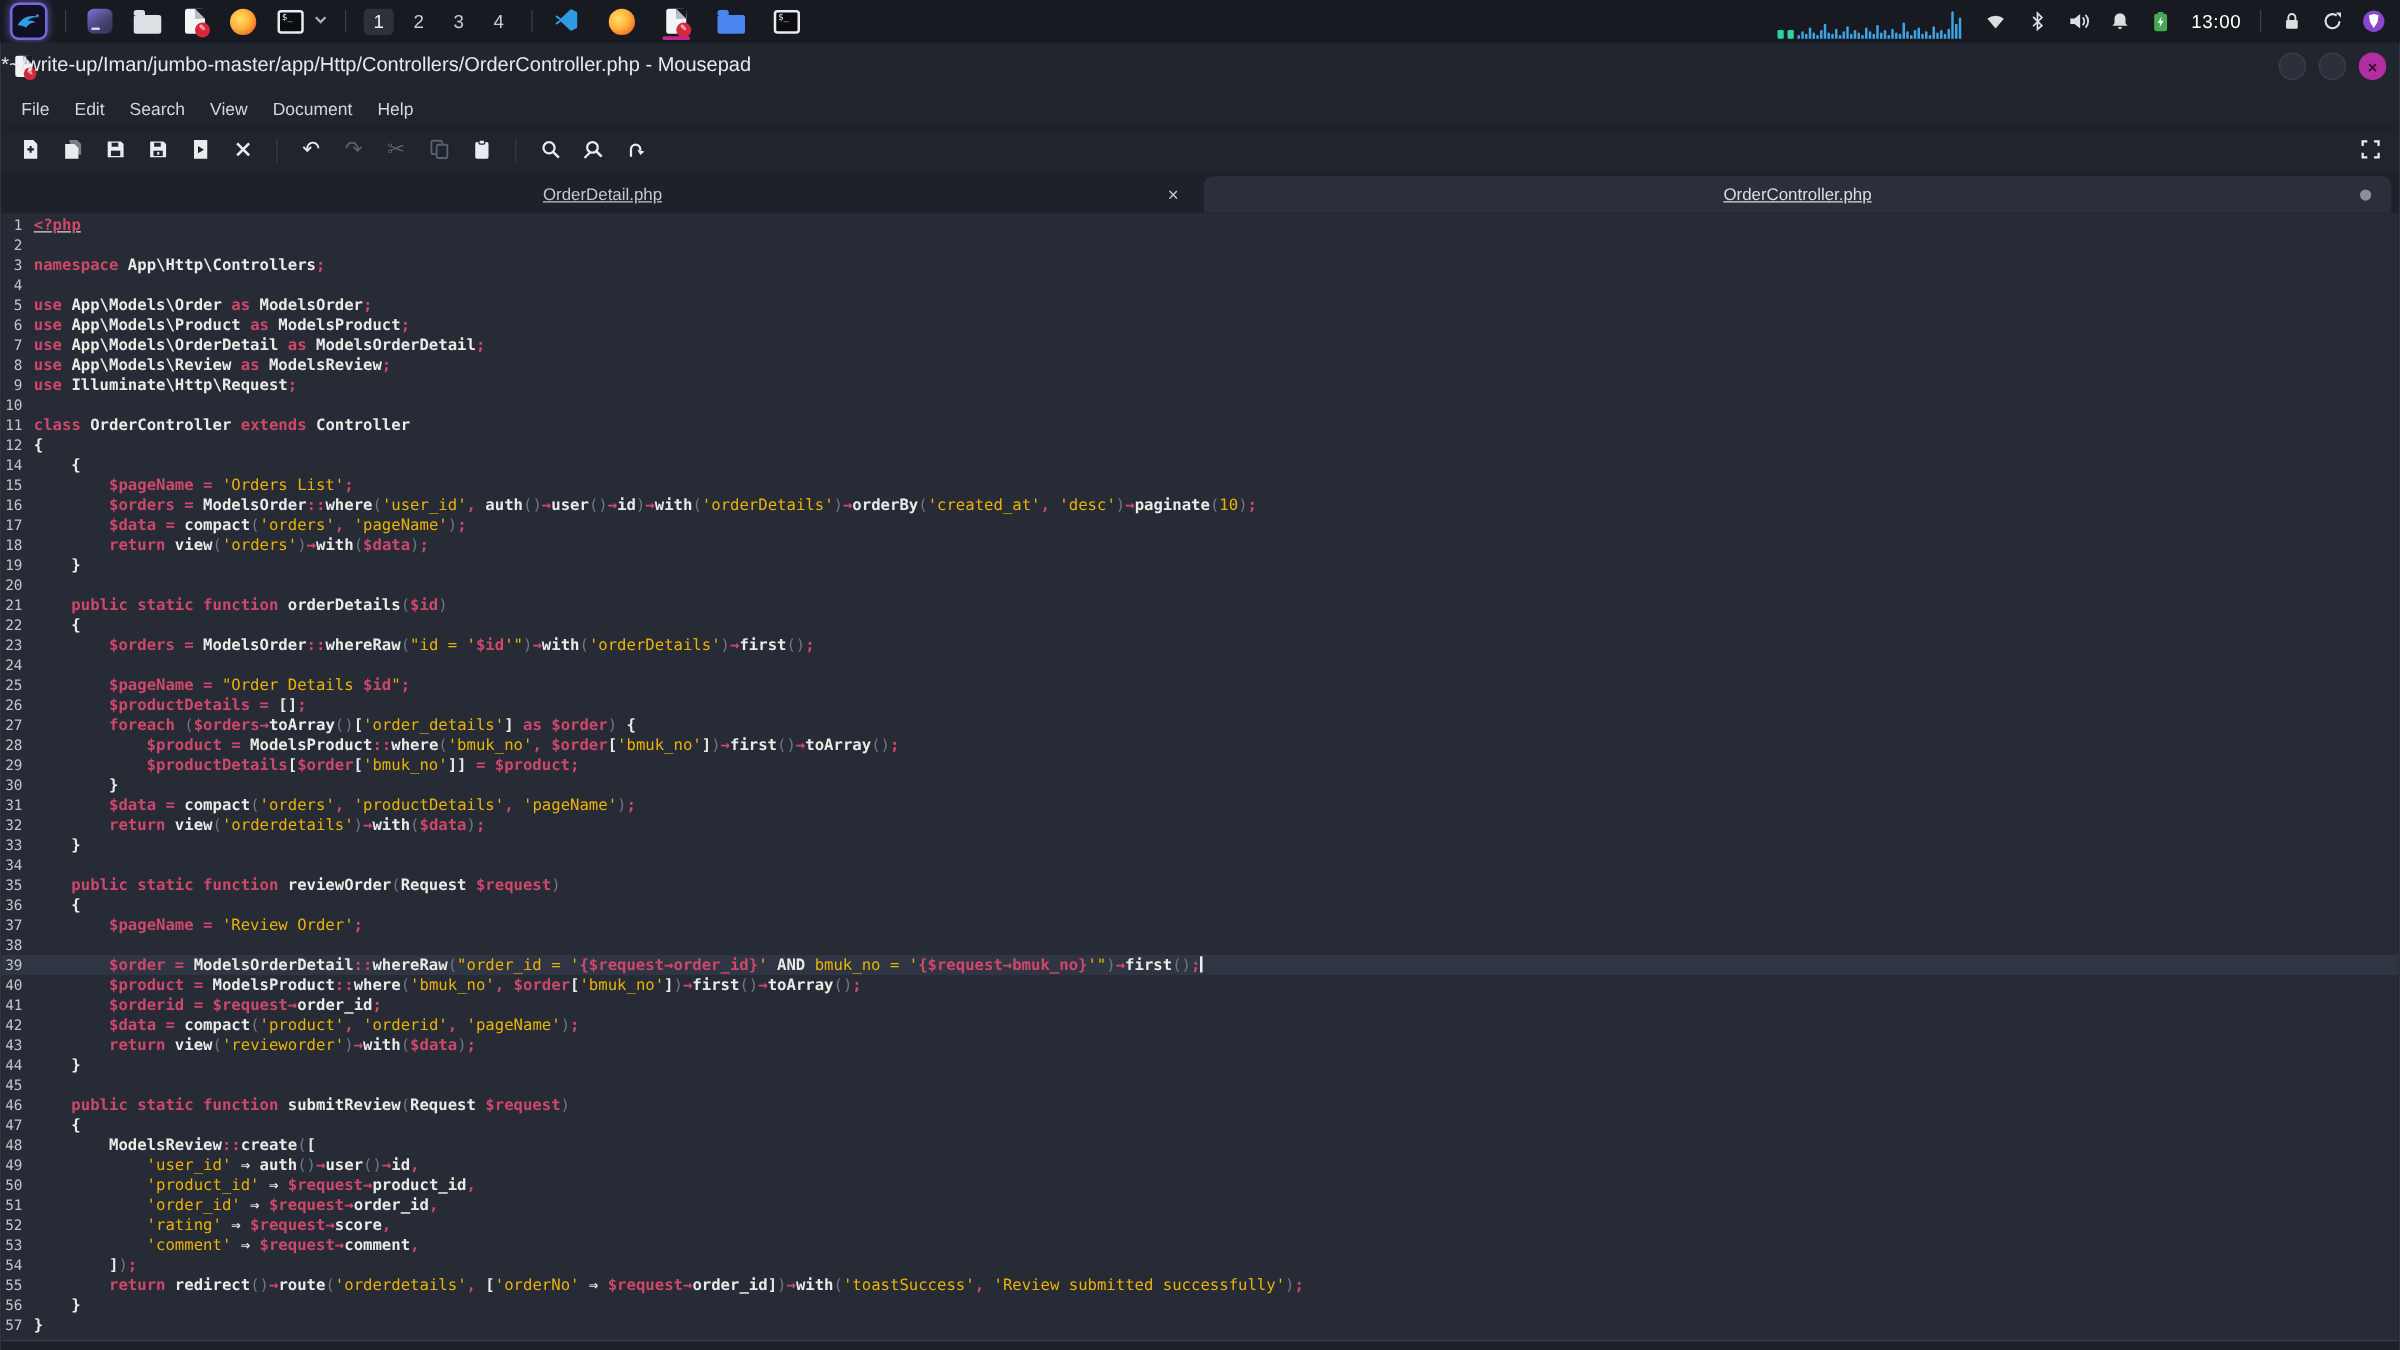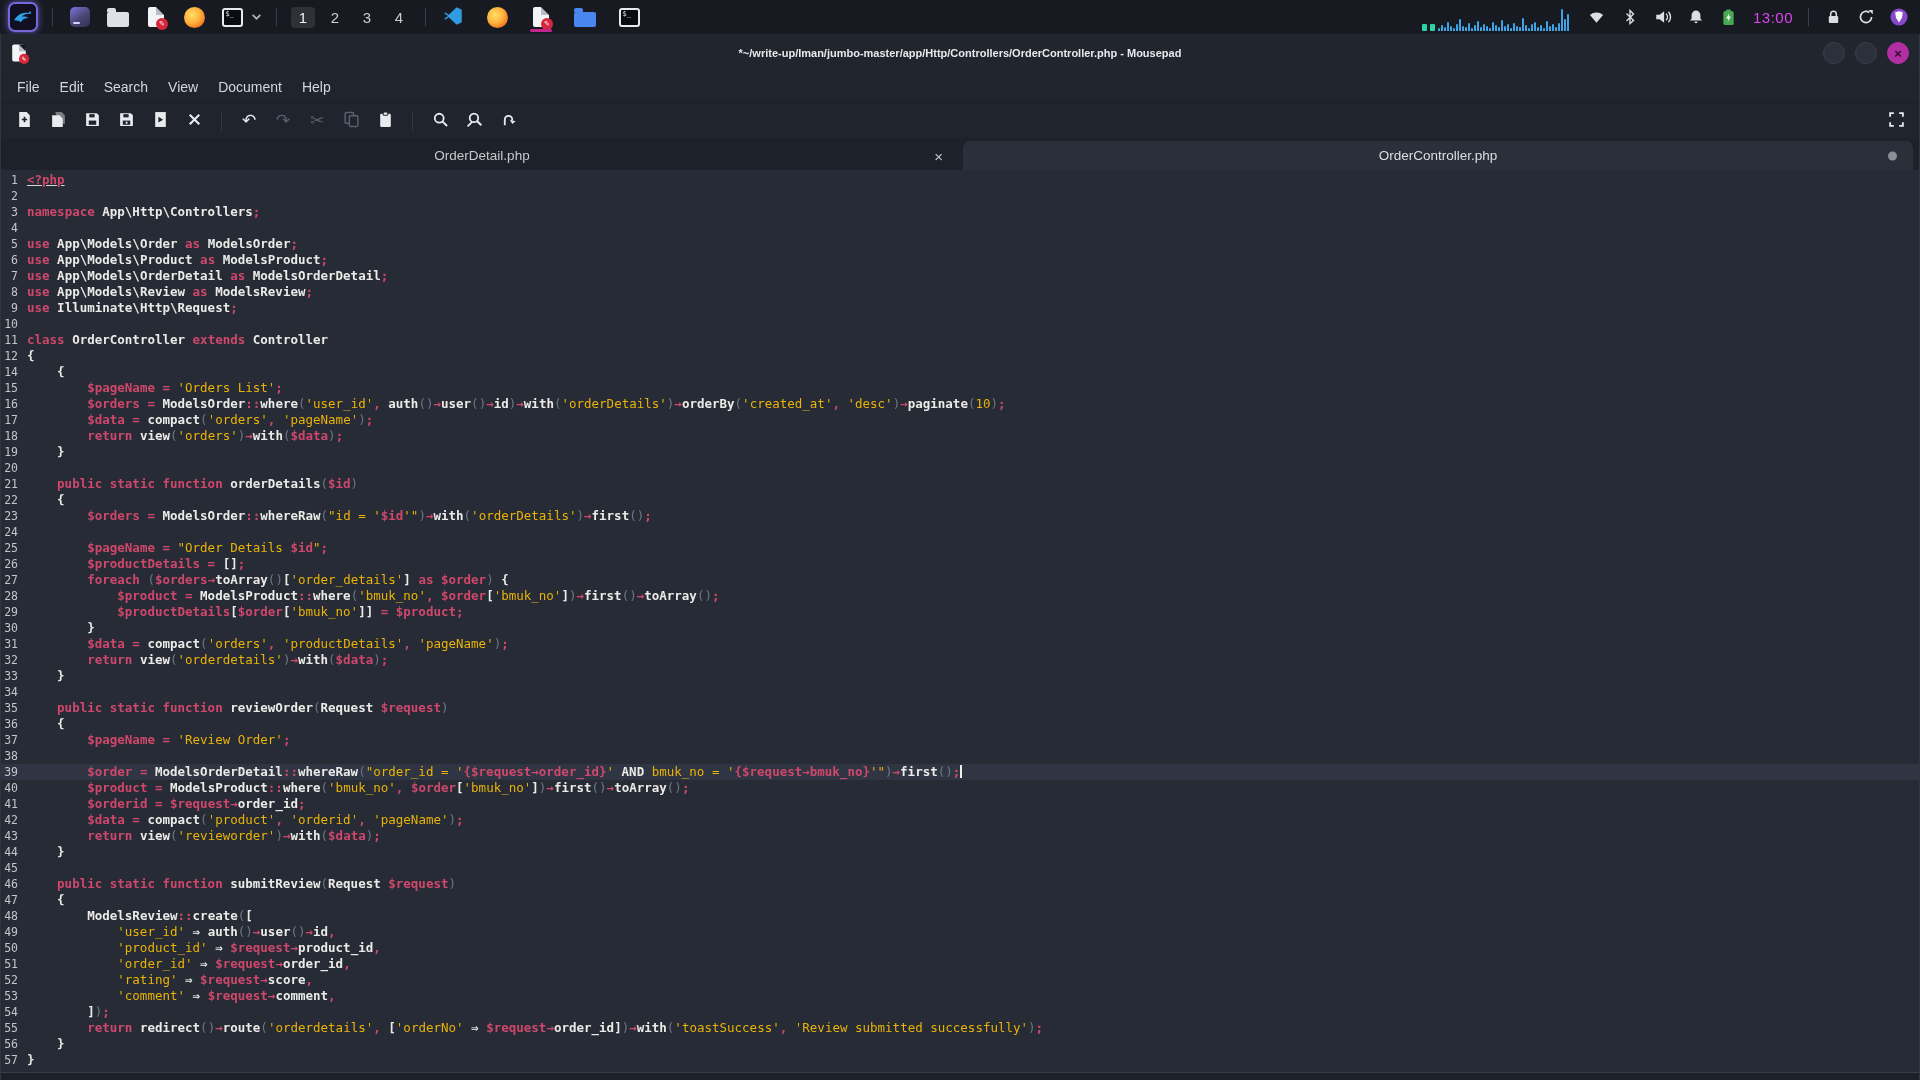--- a/index.html
+++ b/index.html
@@ -32,46 +32,46 @@
   .ws { min-width:24px; padding:2px 7px; text-align:center; font-size:15px; color:#c9ccd1; border-radius:4px; cursor:pointer; }
   .ws.active { background:rgba(255,255,255,.10); color:#eceef1; }
   .taskbar { display:flex; align-items:center; gap:18px; }
   .task { position:relative; width:26px; height:30px; display:flex; align-items:center; justify-content:center; background:none; border:none; cursor:pointer; }
   .task.active::after { content:""; position:absolute; left:2px; bottom:0; width:22px; height:3px; background:#c2268e; border-radius:2px; }
   .panel-right { margin-left:auto; display:flex; align-items:center; gap:15px; padding-right:4px; }
   .monitor { display:flex; align-items:flex-end; gap:1px; height:28px; margin-right:4px; cursor:pointer; }
   .monitor .mbar { width:2px; background:#3ea4e6; border-radius:1px 1px 0 0; }
   .monitor .mmeter { width:5px; background:#2bd3a4; margin-right:2px; border-radius:1px; }
   .sicon { width:18px; height:18px; display:flex; align-items:center; justify-content:center; color:#dcdee2; cursor:pointer; }
-  .clock { font-size:15px; color:#d946ef; letter-spacing:.5px; cursor:pointer; }
+  .clock { font-size:15px; color:#ffffff; letter-spacing:.5px; cursor:pointer; }
 
   
   .window { flex:1; display:flex; flex-direction:column; border-left:1px solid #30353f; border-right:1px solid #30353f; }
   .titlebar { height:38px; background:#21252e; display:flex; align-items:center; padding:0 10px; position:relative; }
-  .tb-title { position:absolute; left:0; right:0; text-align:center; font-size:11px; font-weight:bold; color:#e8e9ec; pointer-events:none; }
+  .tb-title { position:absolute; left:0; right:0; text-align:left; font-size:16px; font-weight:normal; color:#e8e9ec; pointer-events:none; }
   .winbtns { margin-left:auto; display:flex; align-items:center; gap:10px; z-index:2; }
   .wbtn { width:22px; height:22px; border-radius:50%; border:1px solid #3a4048; background:#2b303a; cursor:pointer;
           display:flex; align-items:center; justify-content:center; font-size:13px; font-weight:bold; color:transparent; }
   .wbtn.close { background:#b12fa2; border-color:#b12fa2; color:#330c2e; }
 
   .menubar { height:30px; background:#20242d; display:flex; align-items:center; padding:0 6px; }
   .menu-item { padding:4px 10px; font-size:14px; color:#d4d6d9; cursor:pointer; border-radius:3px; }
 
   .toolbar { height:36px; background:#20242d; display:flex; align-items:center; padding:0 8px; gap:4px; border-top:1px solid #1a1e25; }
   .tbtn { width:30px; height:28px; display:flex; align-items:center; justify-content:center; background:none; border:none;
           color:#e9ebee; cursor:pointer; border-radius:3px; }
   .tbtn.disabled { color:#596070; }
   .tbtn svg { width:17px; height:17px; }
   .tbtn .glyph { font-size:17px; font-family:"DejaVu Sans", sans-serif; line-height:17px; }
   .tsep { width:1px; height:20px; background:#343a45; margin:0 8px; }
   .tspacer { flex:1; }
 
   .tabbar { height:32px; background:#1d2129; display:flex; align-items:flex-end; padding:0 6px; gap:6px; }
   .tab { flex:1; height:29px; display:flex; align-items:center; justify-content:center; position:relative;
-         font-size:13.5px; color:#c6c8cc; cursor:pointer; border-radius:7px 7px 0 0; }
+         font-size:13.5px; color:#c6c8cc; cursor:pointer; border-radius:7px 7px 0 0;text-decoration:underline; }
   .tab.active { background:#2a2f39; color:#dcdee1;justify-content:center; }
   .tab-close { position:absolute; right:14px; top:50%; transform:translateY(-50%); background:none; border:none;
                color:#c6c8cc; font-size:15px; cursor:pointer; line-height:1; }
   .tab-dot { position:absolute; right:16px; top:50%; transform:translateY(-50%); width:9px; height:9px; border-radius:50%; background:#8b9098; }
 
   
   .editor { height:902px; background:#262b35; overflow:hidden; padding-top:2px; cursor:text; }
   .cl { height:16px; line-height:16px; white-space:pre; font-family:"DejaVu Sans Mono", monospace; font-size:12.5px; }
   .cl.cur { background:#2f3542; }
   .ln { display:inline-block; width:26px; text-align:right; padding-right:9px; color:#c2c6cc; font-size:11.5px;

